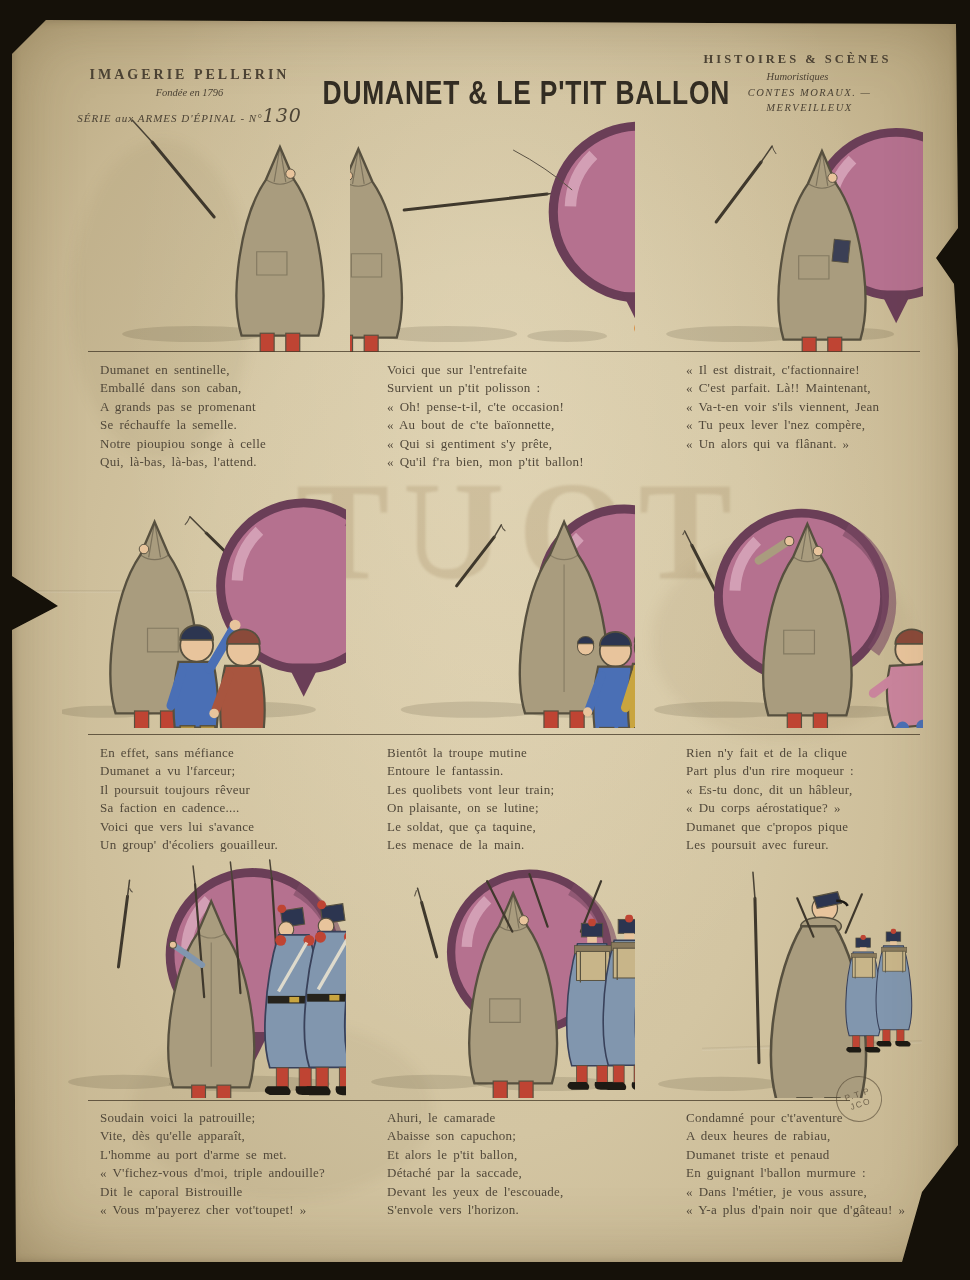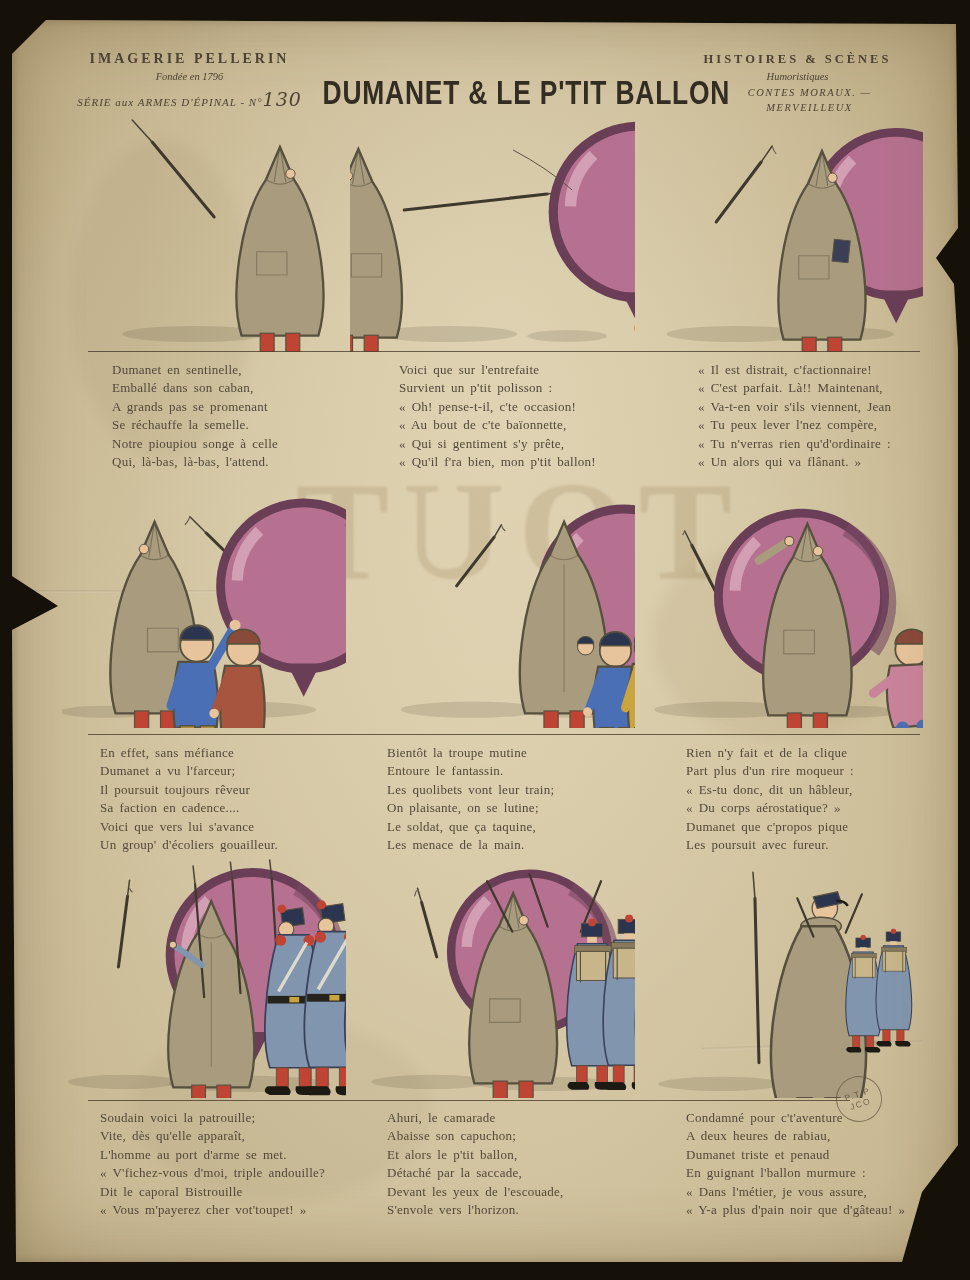--- a/index.html
+++ b/index.html
@@ -25,21 +25,21 @@
   .stain{position:absolute;border-radius:50%;pointer-events:none;filter:blur(6px);}
   .crease{position:absolute;pointer-events:none;background:linear-gradient(to bottom,rgba(60,45,20,.10),rgba(255,255,255,.12));height:3px;}
   .ghost{
     position:absolute;transform:scaleX(-1);color:rgba(150,124,84,.22);
     font-family:"Liberation Serif",serif;font-weight:bold;letter-spacing:14px;
     filter:blur(1.2px);pointer-events:none;user-select:none;
   }
   
   .hdr{position:absolute;top:28px;left:0;right:0;height:80px;color:#4c4335;}
   .imprint{position:absolute;text-align:center;line-height:1.5;}
-  .imprint-left{left:60px;top:0;width:235px;}
+  .imprint-left{left:60px;top:16px;width:235px;}
   .imprint-right{right:48px;top:2px;width:225px;}
   .imp-main{font-size:14px;letter-spacing:3px;font-weight:bold;font-variant:small-caps;}
   .imp-it{font-size:10.5px;font-style:italic;}
   .imp-series{font-size:11px;font-style:italic;letter-spacing:1px;white-space:nowrap;}
   .imp-num{font-size:19px;font-family:"DejaVu Serif",serif;}
   .title{
     position:absolute;left:270px;right:270px;top:26px;margin:0;text-align:center;
     font-family:"Liberation Sans","DejaVu Sans",sans-serif;font-weight:bold;
     font-size:33px;letter-spacing:1px;color:var(--title-ink,#332d23);
     transform:scaleX(.80);transform-origin:50% 50%;white-space:nowrap;
@@ -47,21 +47,21 @@
   
   .art{position:absolute;left:50px;right:35px;display:flex;gap:4px;}
   .art1{top:92px;height:240px;}
   .art2{top:440px;height:268px;}
   .art3{top:836px;height:242px;}
   .panel{flex:1 1 0;height:100%;}
   .rule{position:absolute;left:76px;width:832px;height:0;border-top:1.6px solid rgba(74,63,44,.8);}
   .rule1{top:331px;} .rule2{top:714px;} .rule3{top:1080px;width:762px;}
   
   .verses{position:absolute;left:0;right:0;height:128px;}
-  .v1{top:341px;margin-left:12px;} .v2{top:724px;} .v3{top:1089px;}
+  .v1{top:341px;} .v2{top:724px;} .v3{top:1089px;}
   .stanza{position:absolute;width:285px;color:var(--ink,#51483a);
     font-size:13px;line-height:18.4px;letter-spacing:.25px;word-spacing:2.4px;white-space:nowrap;}
   .c1{left:88px;} .c2{left:375px;} .c3{left:674px;}
   
   .stamp{
     position:absolute;left:824px;top:1056px;width:44px;height:44px;border-radius:50%;
     border:1.6px solid rgba(80,68,50,.6);transform:rotate(-18deg);
     display:flex;flex-direction:column;align-items:center;justify-content:center;
     color:rgba(80,68,50,.72);font-size:8.5px;letter-spacing:1.5px;line-height:10px;
     font-family:"Liberation Sans",sans-serif;
@@ -274,21 +274,20 @@
         <div>« Oh! pense-t-il, c'te occasion!</div>
         <div>« Au bout de c'te baïonnette,</div>
         <div>« Qui si gentiment s'y prête,</div>
         <div>« Qu'il f'ra bien, mon p'tit ballon!</div>
       </div>
     <div class="stanza c3">
         <div>« Il est distrait, c'factionnaire!</div>
         <div>« C'est parfait. Là!! Maintenant,</div>
         <div>« Va-t-en voir s'ils viennent, Jean</div>
         <div>« Tu peux lever l'nez compère,</div>
-        <div>« Tu n'verras rien qu'd'ordinaire :</div>
         <div>« Un alors qui va flânant. »</div>
       </div>
   </div>
 
   <div class="art art2">
     <svg class="panel" viewBox="0 0 280 240" preserveAspectRatio="xMidYMax meet">
       <ellipse class="shadow" cx="180" cy="222" rx="70" ry="8"></ellipse>
       <ellipse class="shadow" cx="45" cy="224" rx="48" ry="6"></ellipse>
       <line class="rifle" x1="200" y1="105" x2="142" y2="48"></line>
         <line class="bayonet" x1="142" y1="48" x2="126" y2="32"></line>

